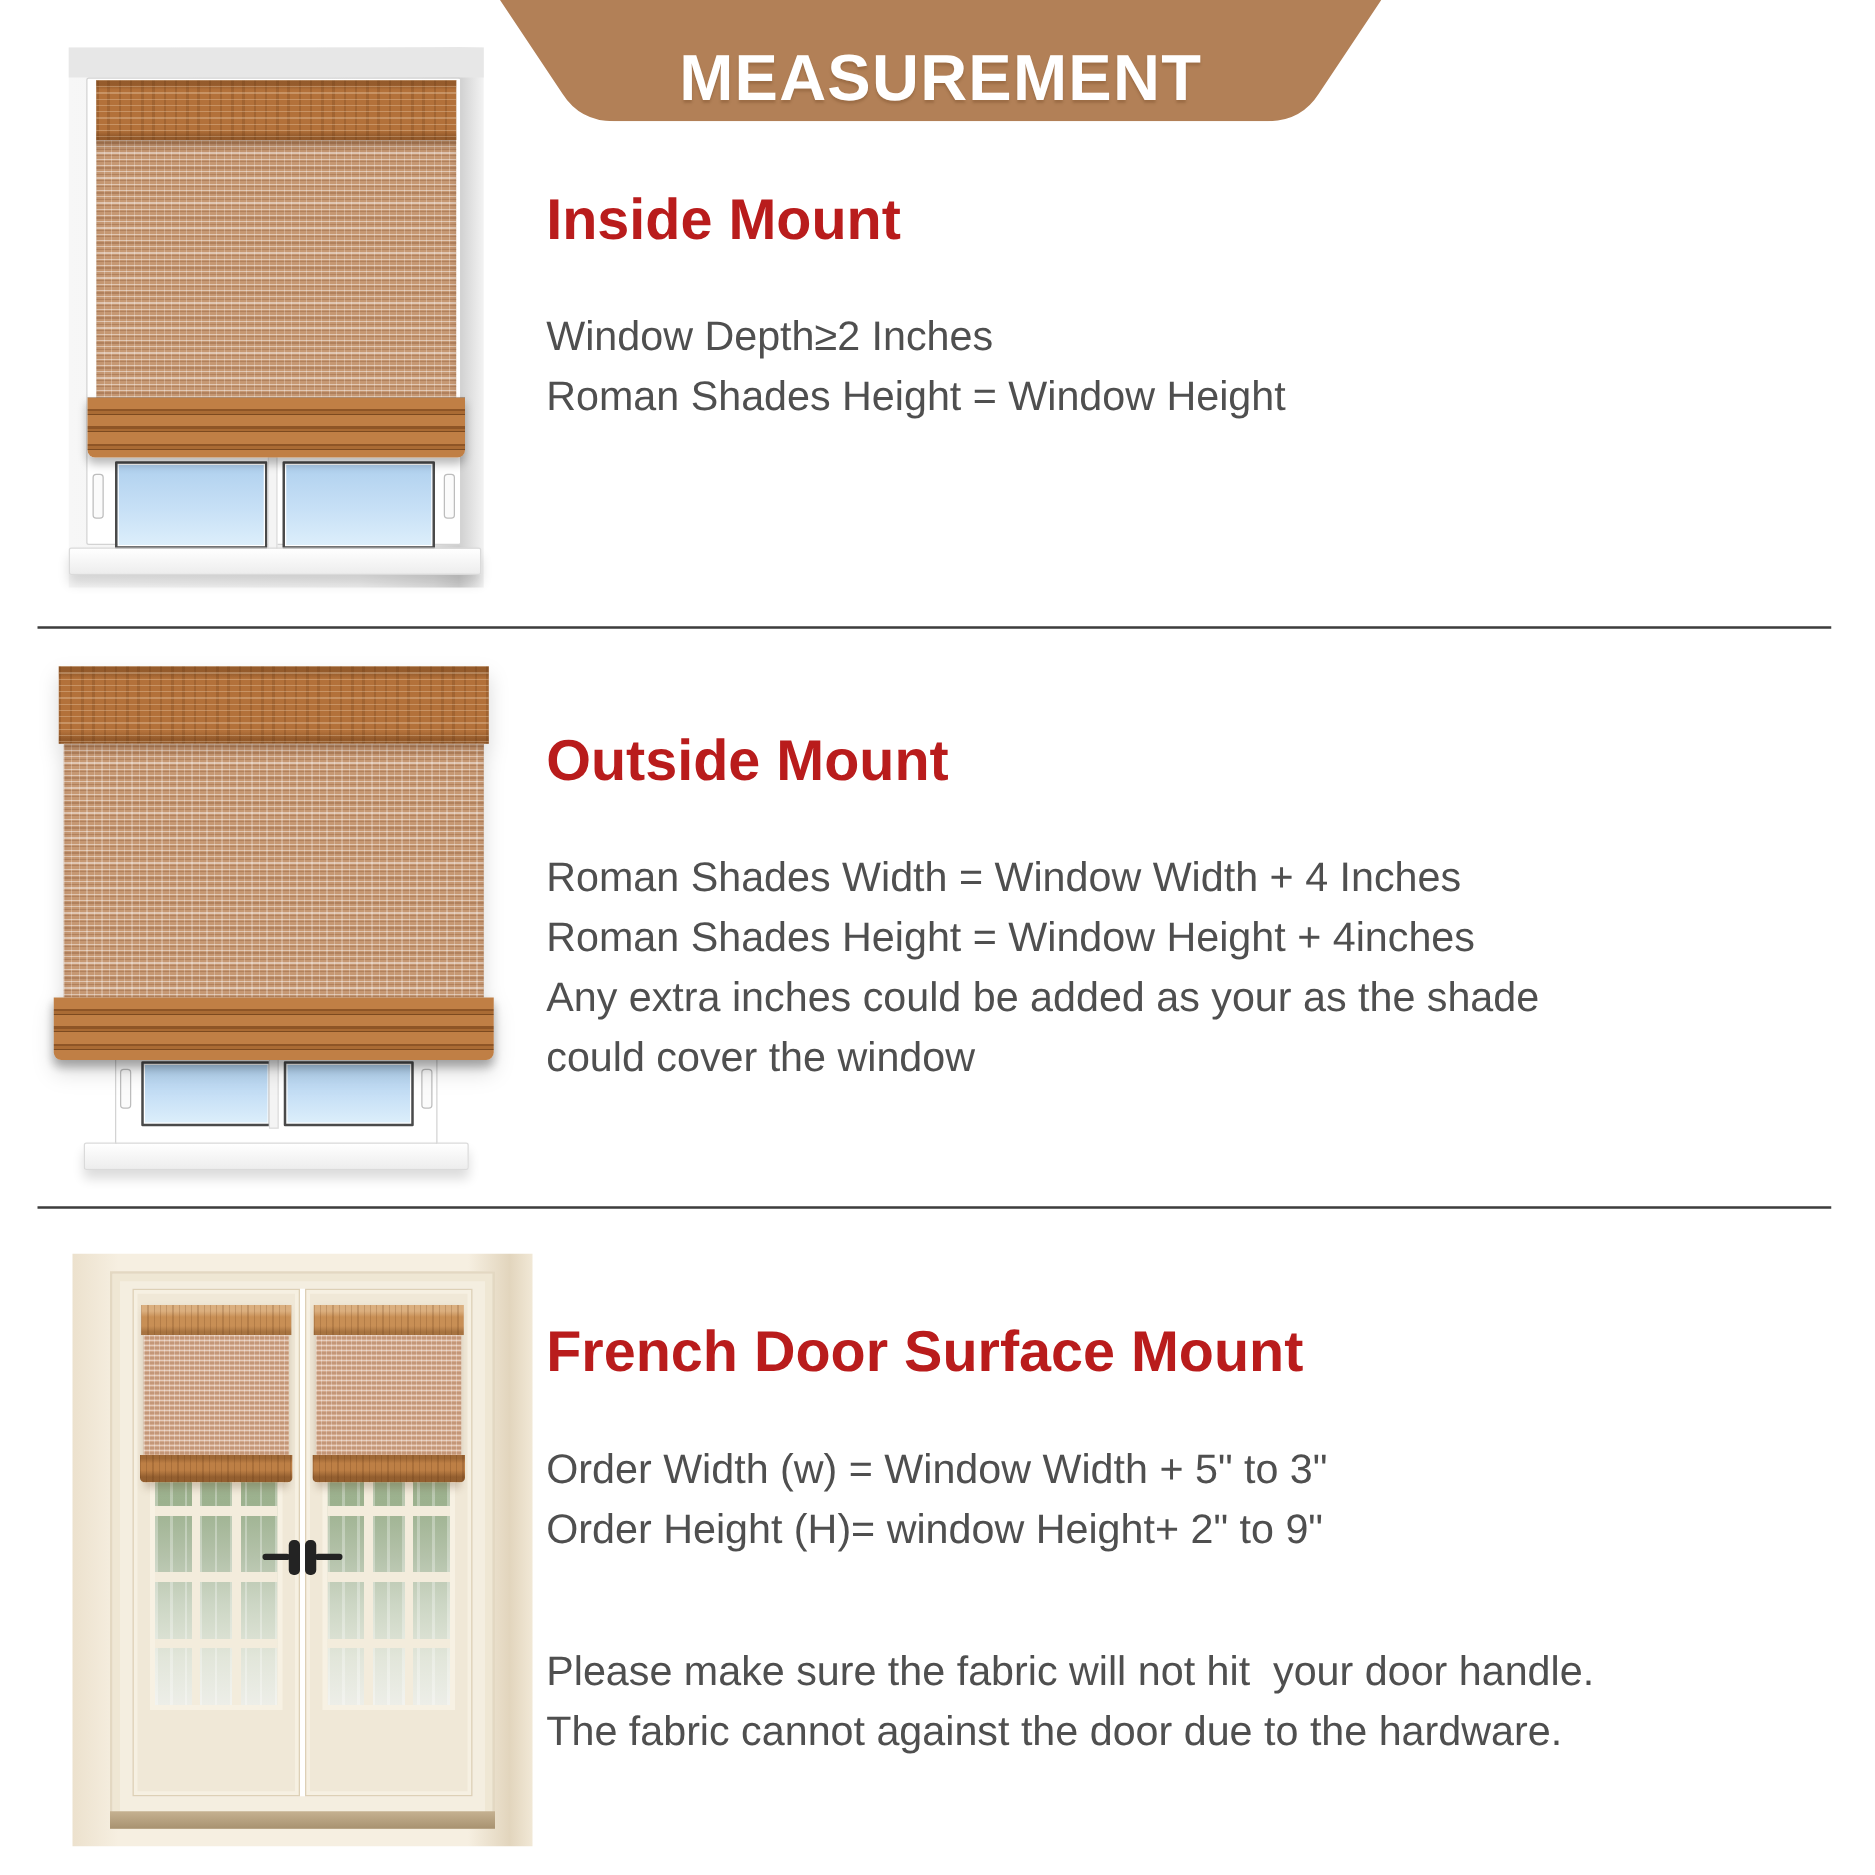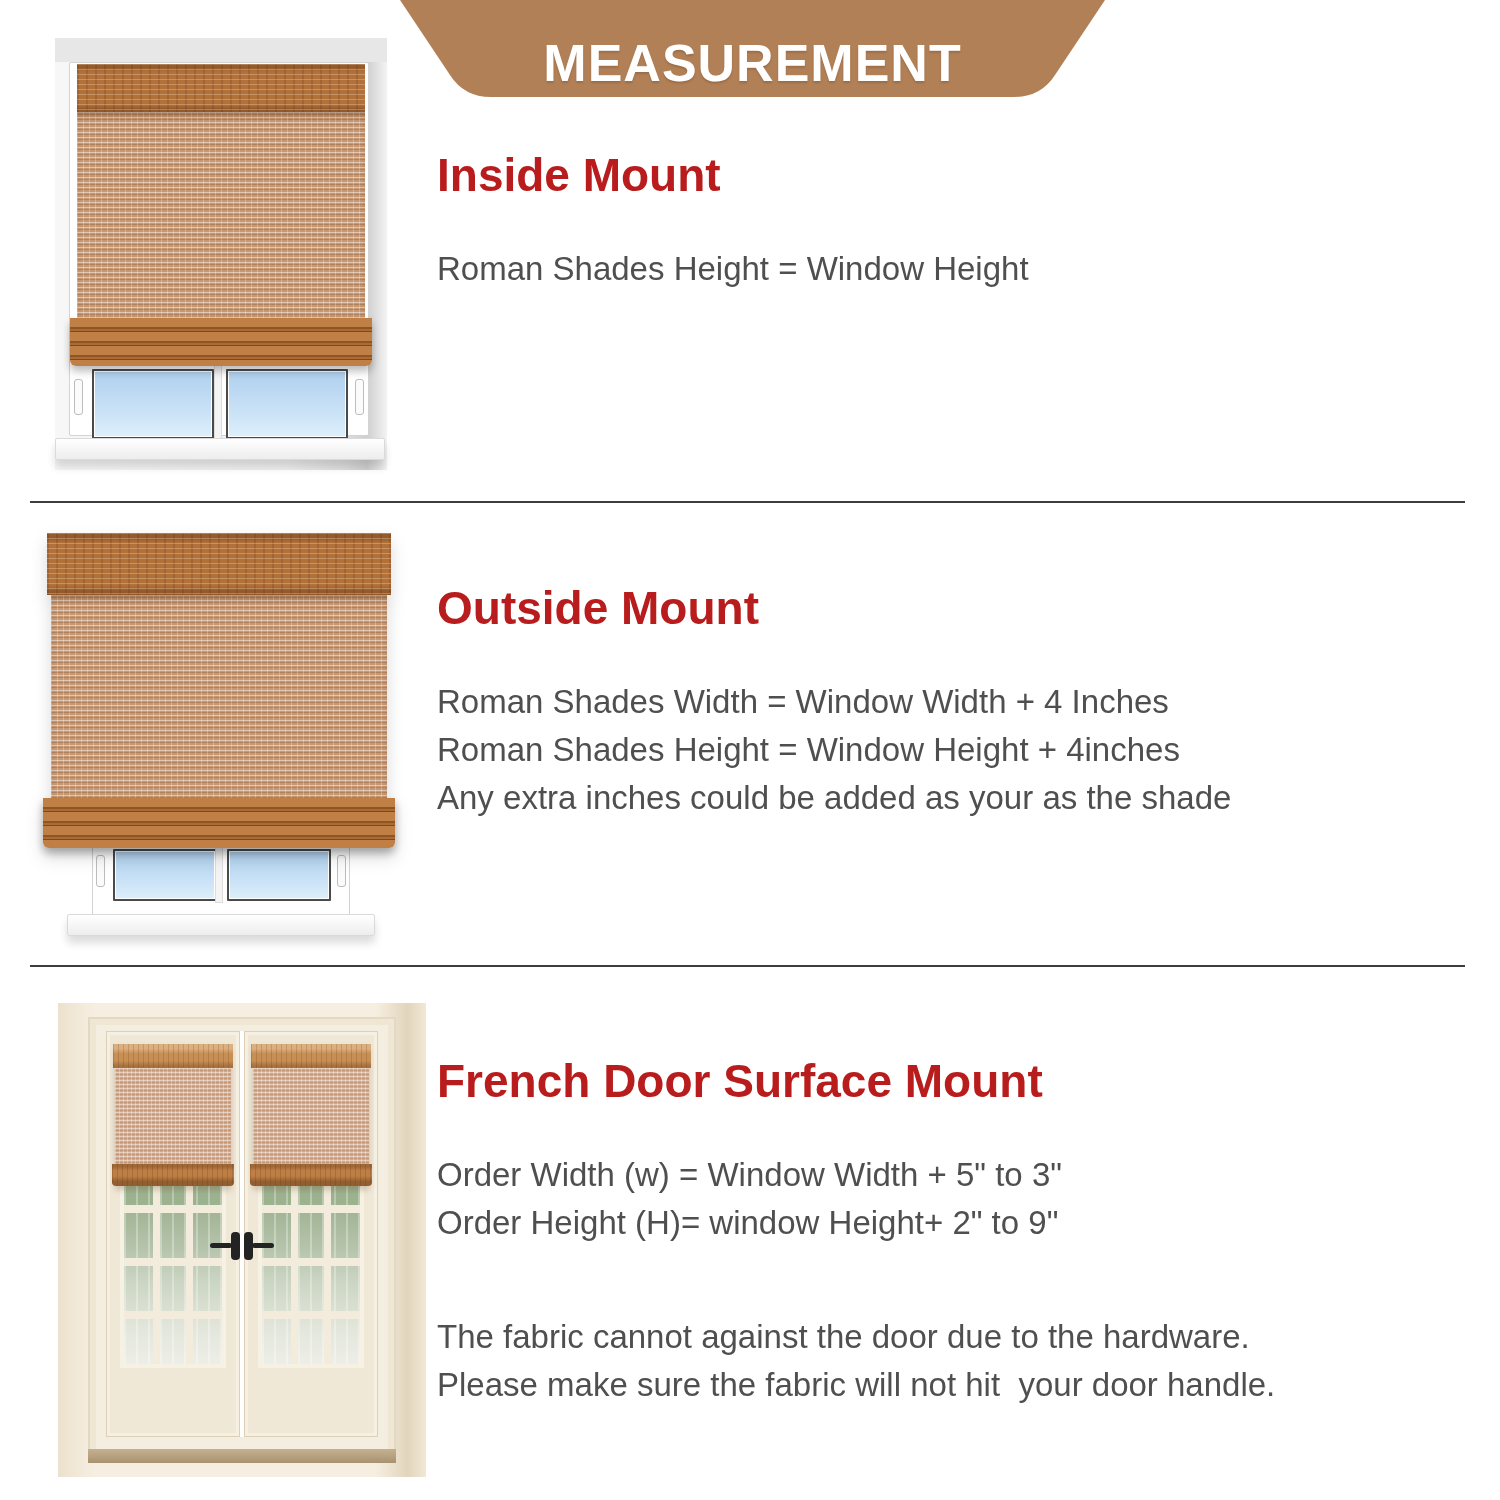--- a/index.html
+++ b/index.html
@@ -181,20 +181,21 @@
     <div class="shade i1-shade">
       <div class="shade-valance i1-valance"></div>
       <div class="shade-body i1-body"></div>
       <div class="shade-folds i1-folds"></div>
     </div>
     <div class="sill i1-sill"></div>
   </div>
 
   <div class="txt txt1">
     <h2>Inside Mount</h2>
+    <div class="tline">Window Depth≥2 Inches</div>
     <div class="tline">Roman Shades Height = Window Height</div>
   </div>
 
   <div class="divider divider1"></div>
 
   <div class="illus2">
     <div class="win i2-win">
       <div class="pane i2-pane-l"></div>
       <div class="pane i2-pane-r"></div>
       <div class="mullion i2-mullion"></div>
@@ -207,20 +208,21 @@
       <div class="shade-body i2-body"></div>
       <div class="shade-folds i2-folds"></div>
     </div>
   </div>
 
   <div class="txt txt2">
     <h2>Outside Mount</h2>
     <div class="tline">Roman Shades Width = Window Width + 4 Inches</div>
     <div class="tline">Roman Shades Height = Window Height + 4inches</div>
     <div class="tline">Any extra inches could be added as your as the shade</div>
+    <div class="tline">could cover the window</div>
   </div>
 
   <div class="divider divider2"></div>
 
   <div class="illus3">
     <div class="i3-casing"></div>
     <div class="i3-doors">
       <div class="leaf">
         <div class="glass"></div>
         <div class="fd-shade">
@@ -241,18 +243,18 @@
       </div>
     </div>
     <div class="i3-threshold"></div>
   </div>
 
   <div class="txt txt3">
     <h2>French Door Surface Mount</h2>
     <div class="tline">Order Width (w) = Window Width + 5" to 3"</div>
     <div class="tline">Order Height (H)= window Height+ 2" to 9"</div>
     <div class="note">
+      <div class="tline">Please make sure the fabric will not hit  your door handle.</div>
       <div class="tline">The fabric cannot against the door due to the hardware.</div>
-      <div class="tline">Please make sure the fabric will not hit  your door handle.</div>
     </div>
   </div>
 
 </div>
 
 </body></html>

